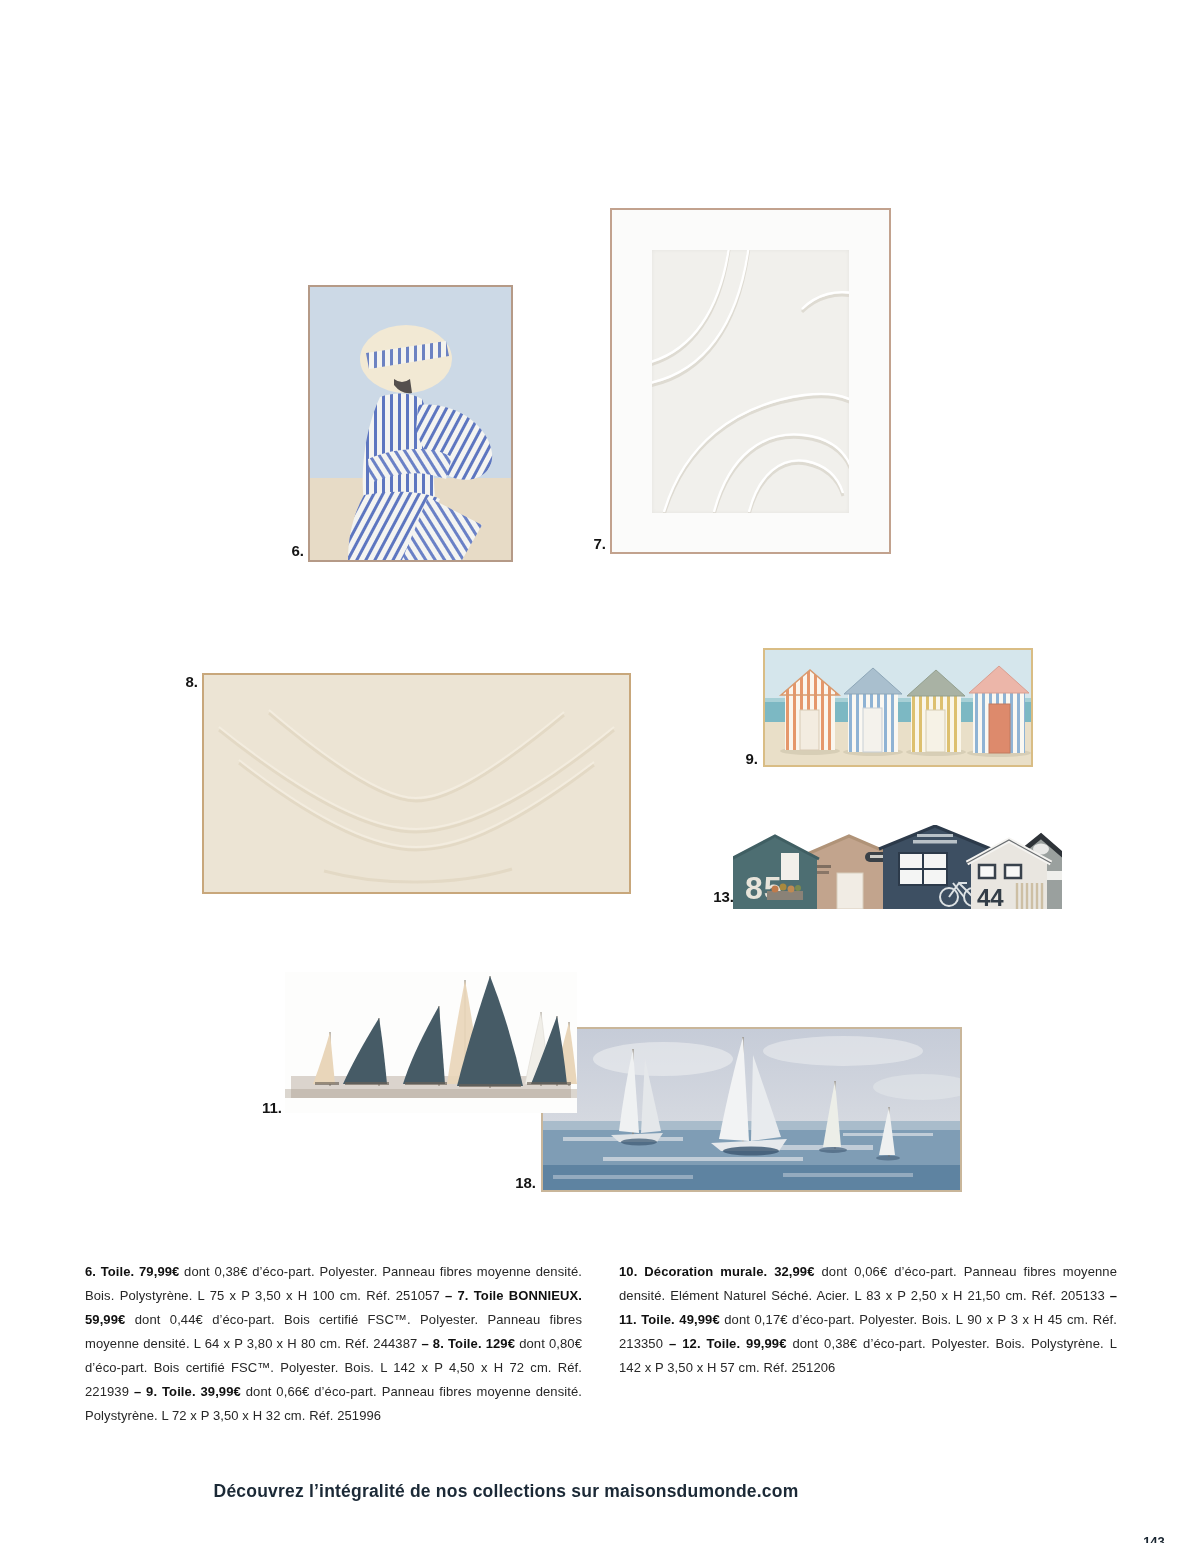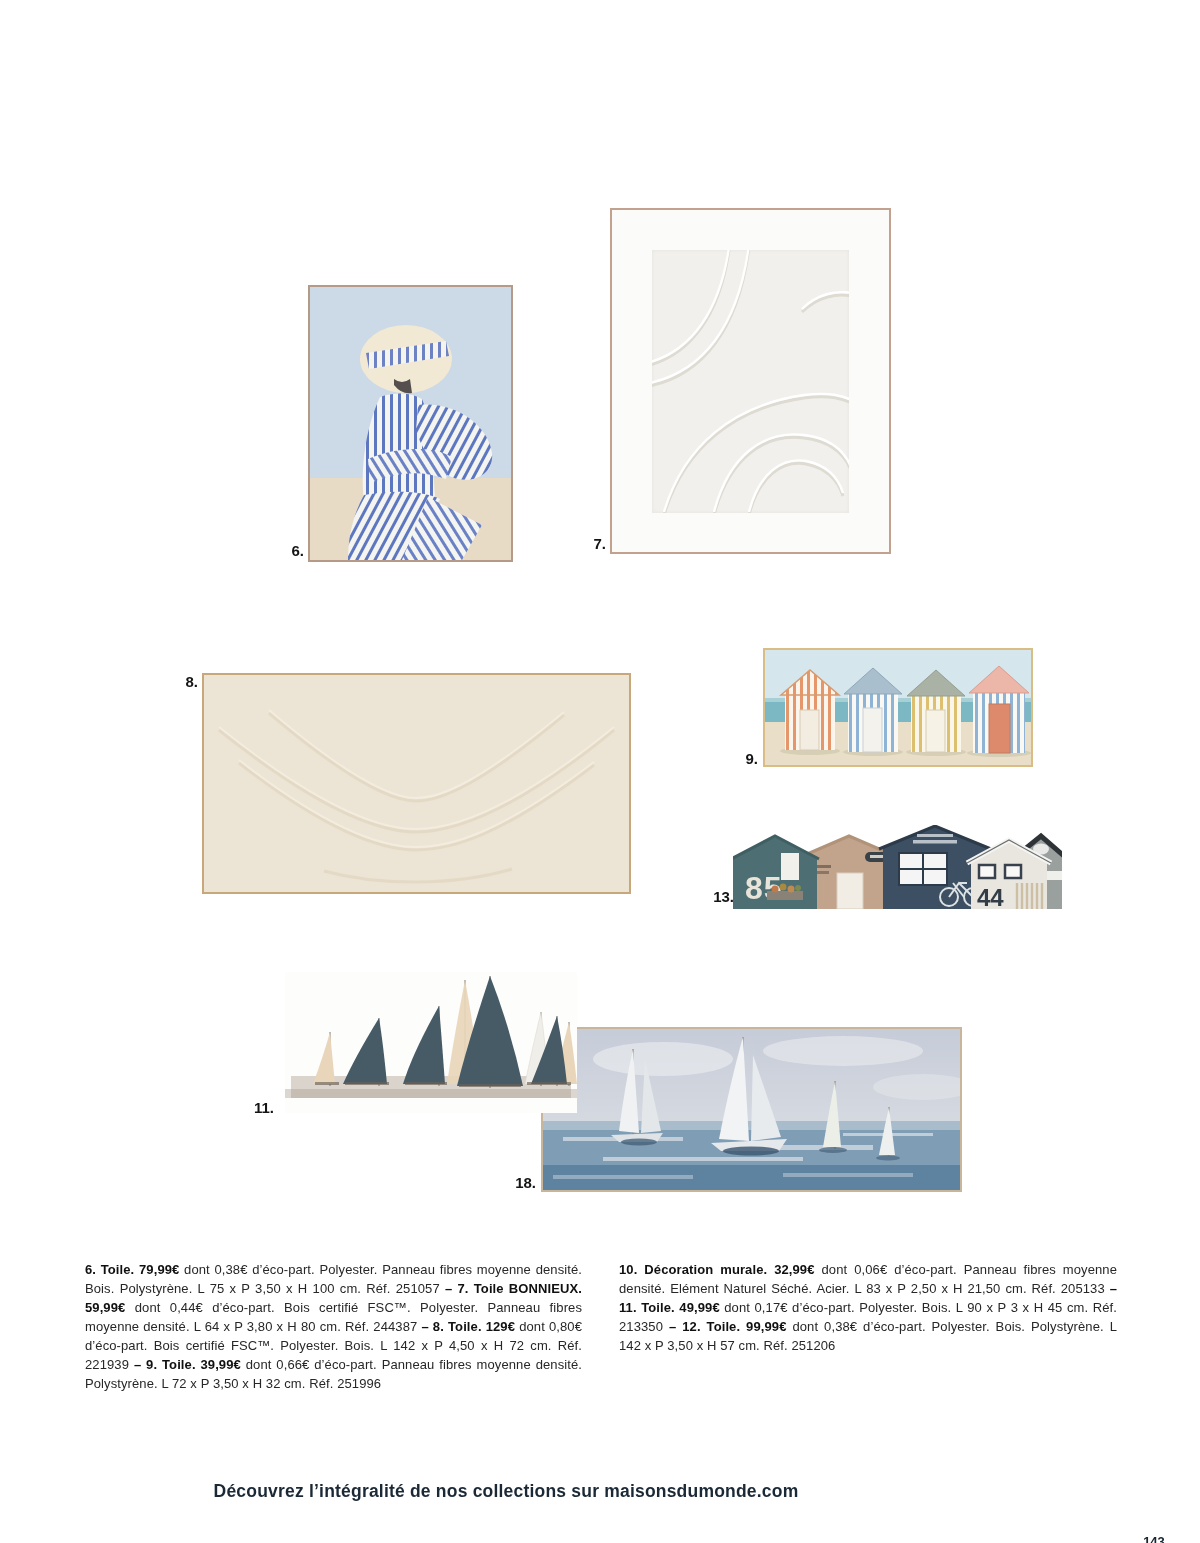--- a/index.html
+++ b/index.html
@@ -6,21 +6,21 @@
   body{
     width:1200px;height:1543px;background:#ffffff;position:relative;overflow:hidden;
     font-family:"Liberation Sans", sans-serif;
   }
   .abs{position:absolute;}
   .plabel{
     font-weight:700;font-size:15px;color:#141414;text-align:right;line-height:16px;
   }
   .frame{box-sizing:border-box;}
   .desc{
-    font-size:13px;line-height:19px;color:#272727;text-align:justify;
+    font-size:13px;line-height:24px;color:#272727;text-align:justify;
     letter-spacing:.1px;
   }
   .desc b{font-weight:700;color:#101010;}
   .footer{
     left:0;top:1481px;width:1048px;text-align:center;box-sizing:border-box;padding-right:36px;
     font-weight:700;font-size:17.5px;color:#1b2936;letter-spacing:.2px;
   }
   .pagenum{
     left:1134px;top:1534px;width:40px;text-align:center;
     font-weight:700;font-size:13px;color:#18242f;
@@ -275,19 +275,19 @@
     <path d="M246,112 Q257,85 272,44 Q278,75 282,112 Z" fill="#465b66"></path>
     <g fill="#6b6257" opacity="0.65">
       <rect x="30" y="110" width="24" height="3"></rect>
         <rect x="60" y="110" width="44" height="3"></rect>
       <rect x="120" y="110" width="42" height="3"></rect>
         <rect x="174" y="112" width="62" height="3"></rect>
       <rect x="242" y="110" width="44" height="3"></rect>
     </g>
   </svg>
 </div>
-<div class="abs plabel" style="left:240px;top:1100px;width:34px;z-index:3;">11.</div>
+<div class="abs plabel" style="left:248px;top:1100px;width:34px;z-index:3;">11.</div>
 
 <div class="abs desc" style="left:85px;top:1260px;width:497px;"><b>6. Toile. 79,99€</b><span> dont 0,38€ d’éco-part. Polyester. Panneau fibres moyenne densité. Bois. Polystyrène. L 75 x P 3,50 x H 100 cm. Réf. 251057 </span><b>– 7. Toile BONNIEUX. 59,99€</b><span> dont 0,44€ d’éco-part. Bois certifié FSC™. Polyester. Panneau fibres moyenne densité. L 64 x P 3,80 x H 80 cm. Réf. 244387 </span><b>– 8. Toile. 129€</b><span> dont 0,80€ d’éco-part. Bois certifié FSC™. Polyester. Bois. L 142 x P 4,50 x H 72 cm. Réf. 221939 </span><b>– 9. Toile. 39,99€</b><span> dont 0,66€ d’éco-part. Panneau fibres moyenne densité. Polystyrène. L 72 x P 3,50 x H 32 cm. Réf. 251996</span></div>
 <div class="abs desc" style="left:619px;top:1260px;width:498px;"><b>10. Décoration murale. 32,99€</b><span> dont 0,06€ d’éco-part. Panneau fibres moyenne densité. Elément Naturel Séché. Acier. L 83 x P 2,50 x H 21,50 cm. Réf. 205133 </span><b>– 11. Toile. 49,99€</b><span> dont 0,17€ d’éco-part. Polyester. Bois. L 90 x P 3 x H 45 cm. Réf. 213350 </span><b>– 12. Toile. 99,99€</b><span> dont 0,38€ d’éco-part. Polyester. Bois. Polystyrène. L 142 x P 3,50 x H 57 cm. Réf. 251206</span></div>
 
 <div class="abs footer">Découvrez l’intégralité de nos collections sur maisonsdumonde.com</div>
 <div class="abs pagenum">143</div>
 
 </body></html>

